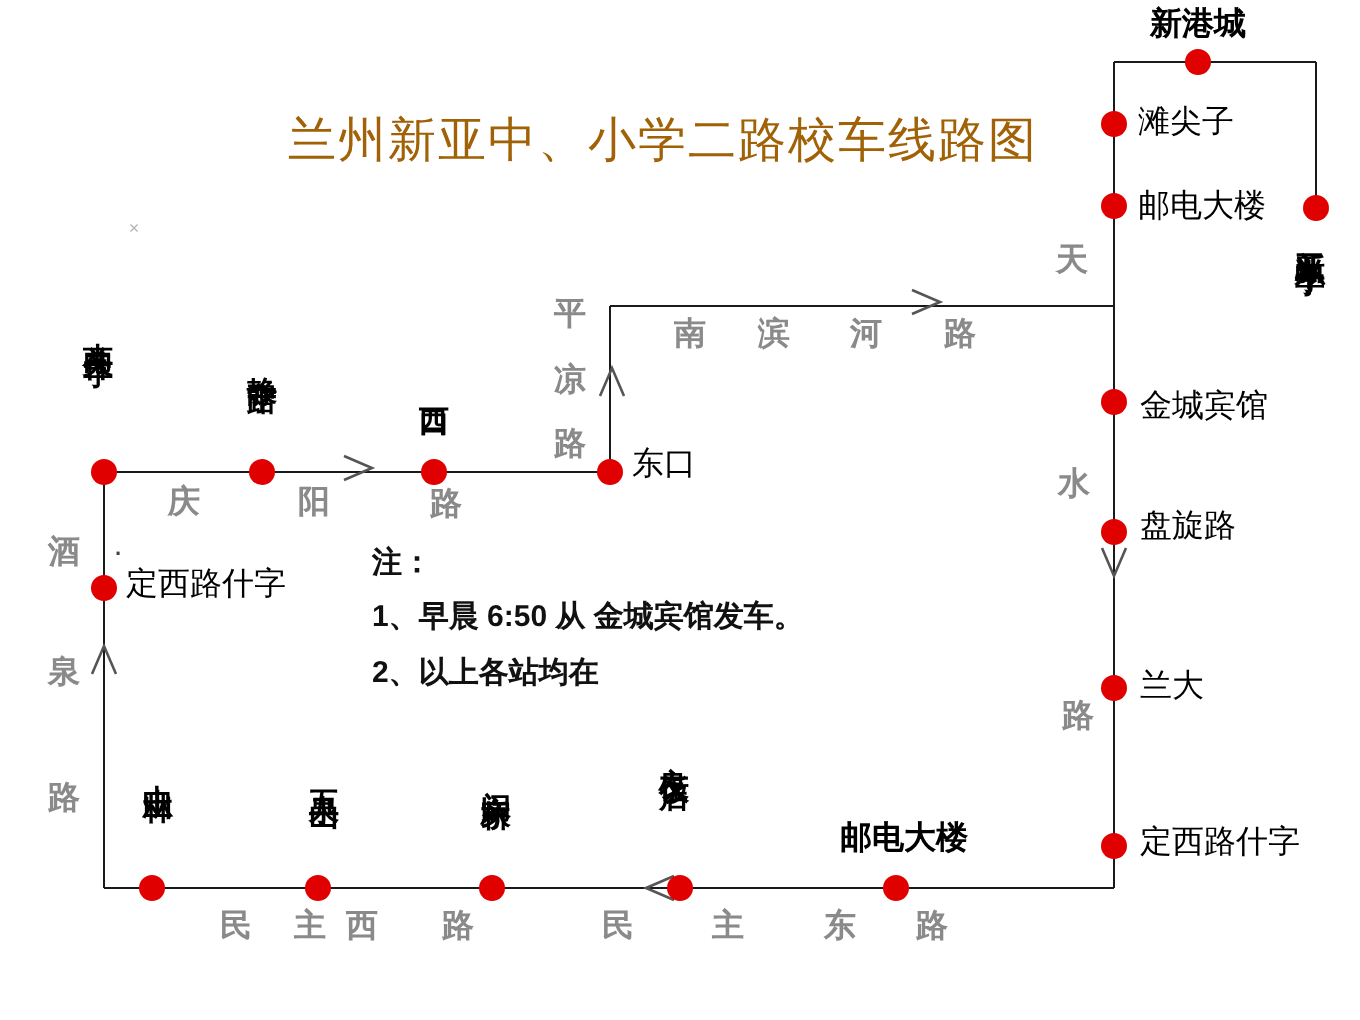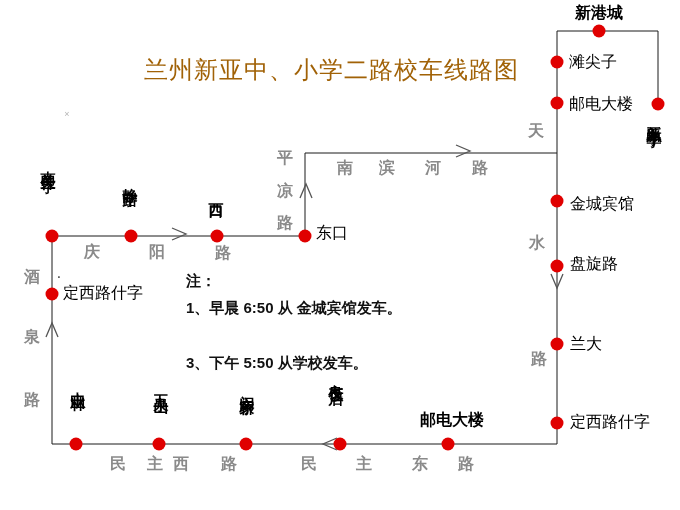--- a/index.html
+++ b/index.html
@@ -122,15 +122,15 @@
       <span class="road-char" title="民主东路" style="left: 364px; top: 464px;">主</span>
       <span class="road-char" title="民主东路" style="left: 420px; top: 464px;">东</span>
       <span class="road-char" title="民主东路" style="left: 466px; top: 464px;">路</span>
       <span class="artifact" style="left: 67px; top: 114px; font-size: 9px; color: rgb(181, 181, 181);">×</span>
       <span class="artifact" style="left: 59px; top: 277px; font-size: 16px; color: rgb(68, 68, 68);">·</span>
     </div>
 
   <div class="notes">
     <div class="note-line note-heading">注：</div>
     <div class="note-line note-1">1、早晨 6:50 从 金城宾馆发车。</div>
-    <div class="note-line note-3">3、下午 5:50 从学校发车。</div>
+    <div class="note-line note-2">2、以上各站均在</div>
   </div>
 </div>
 
 </body></html>

